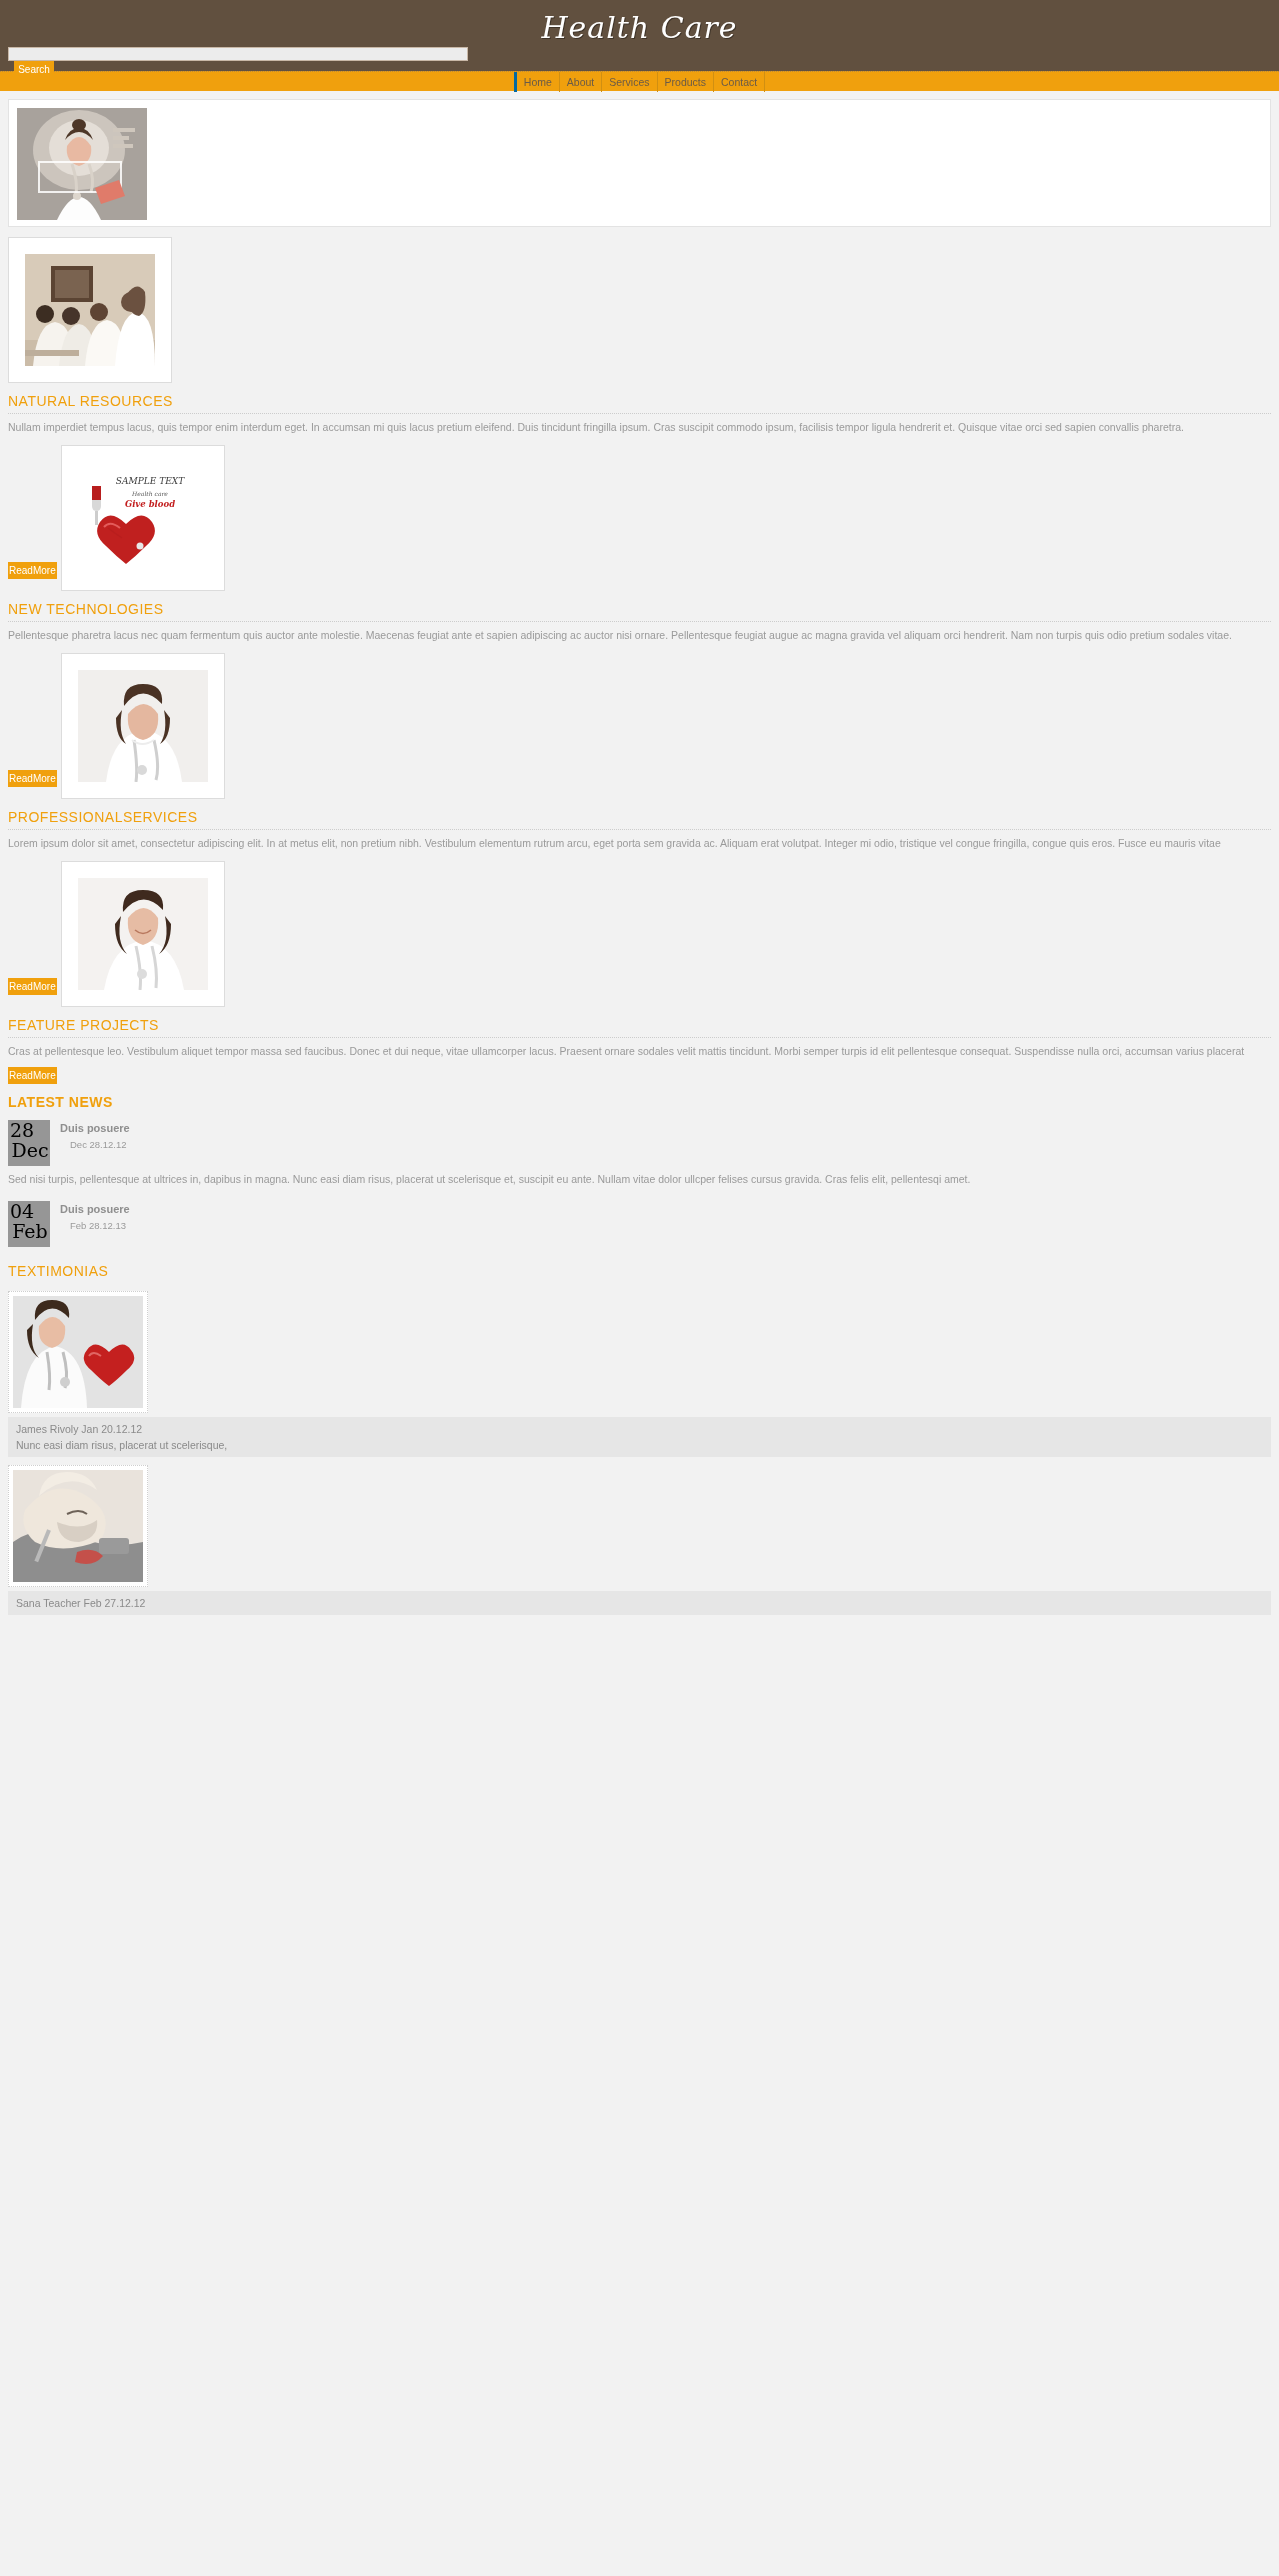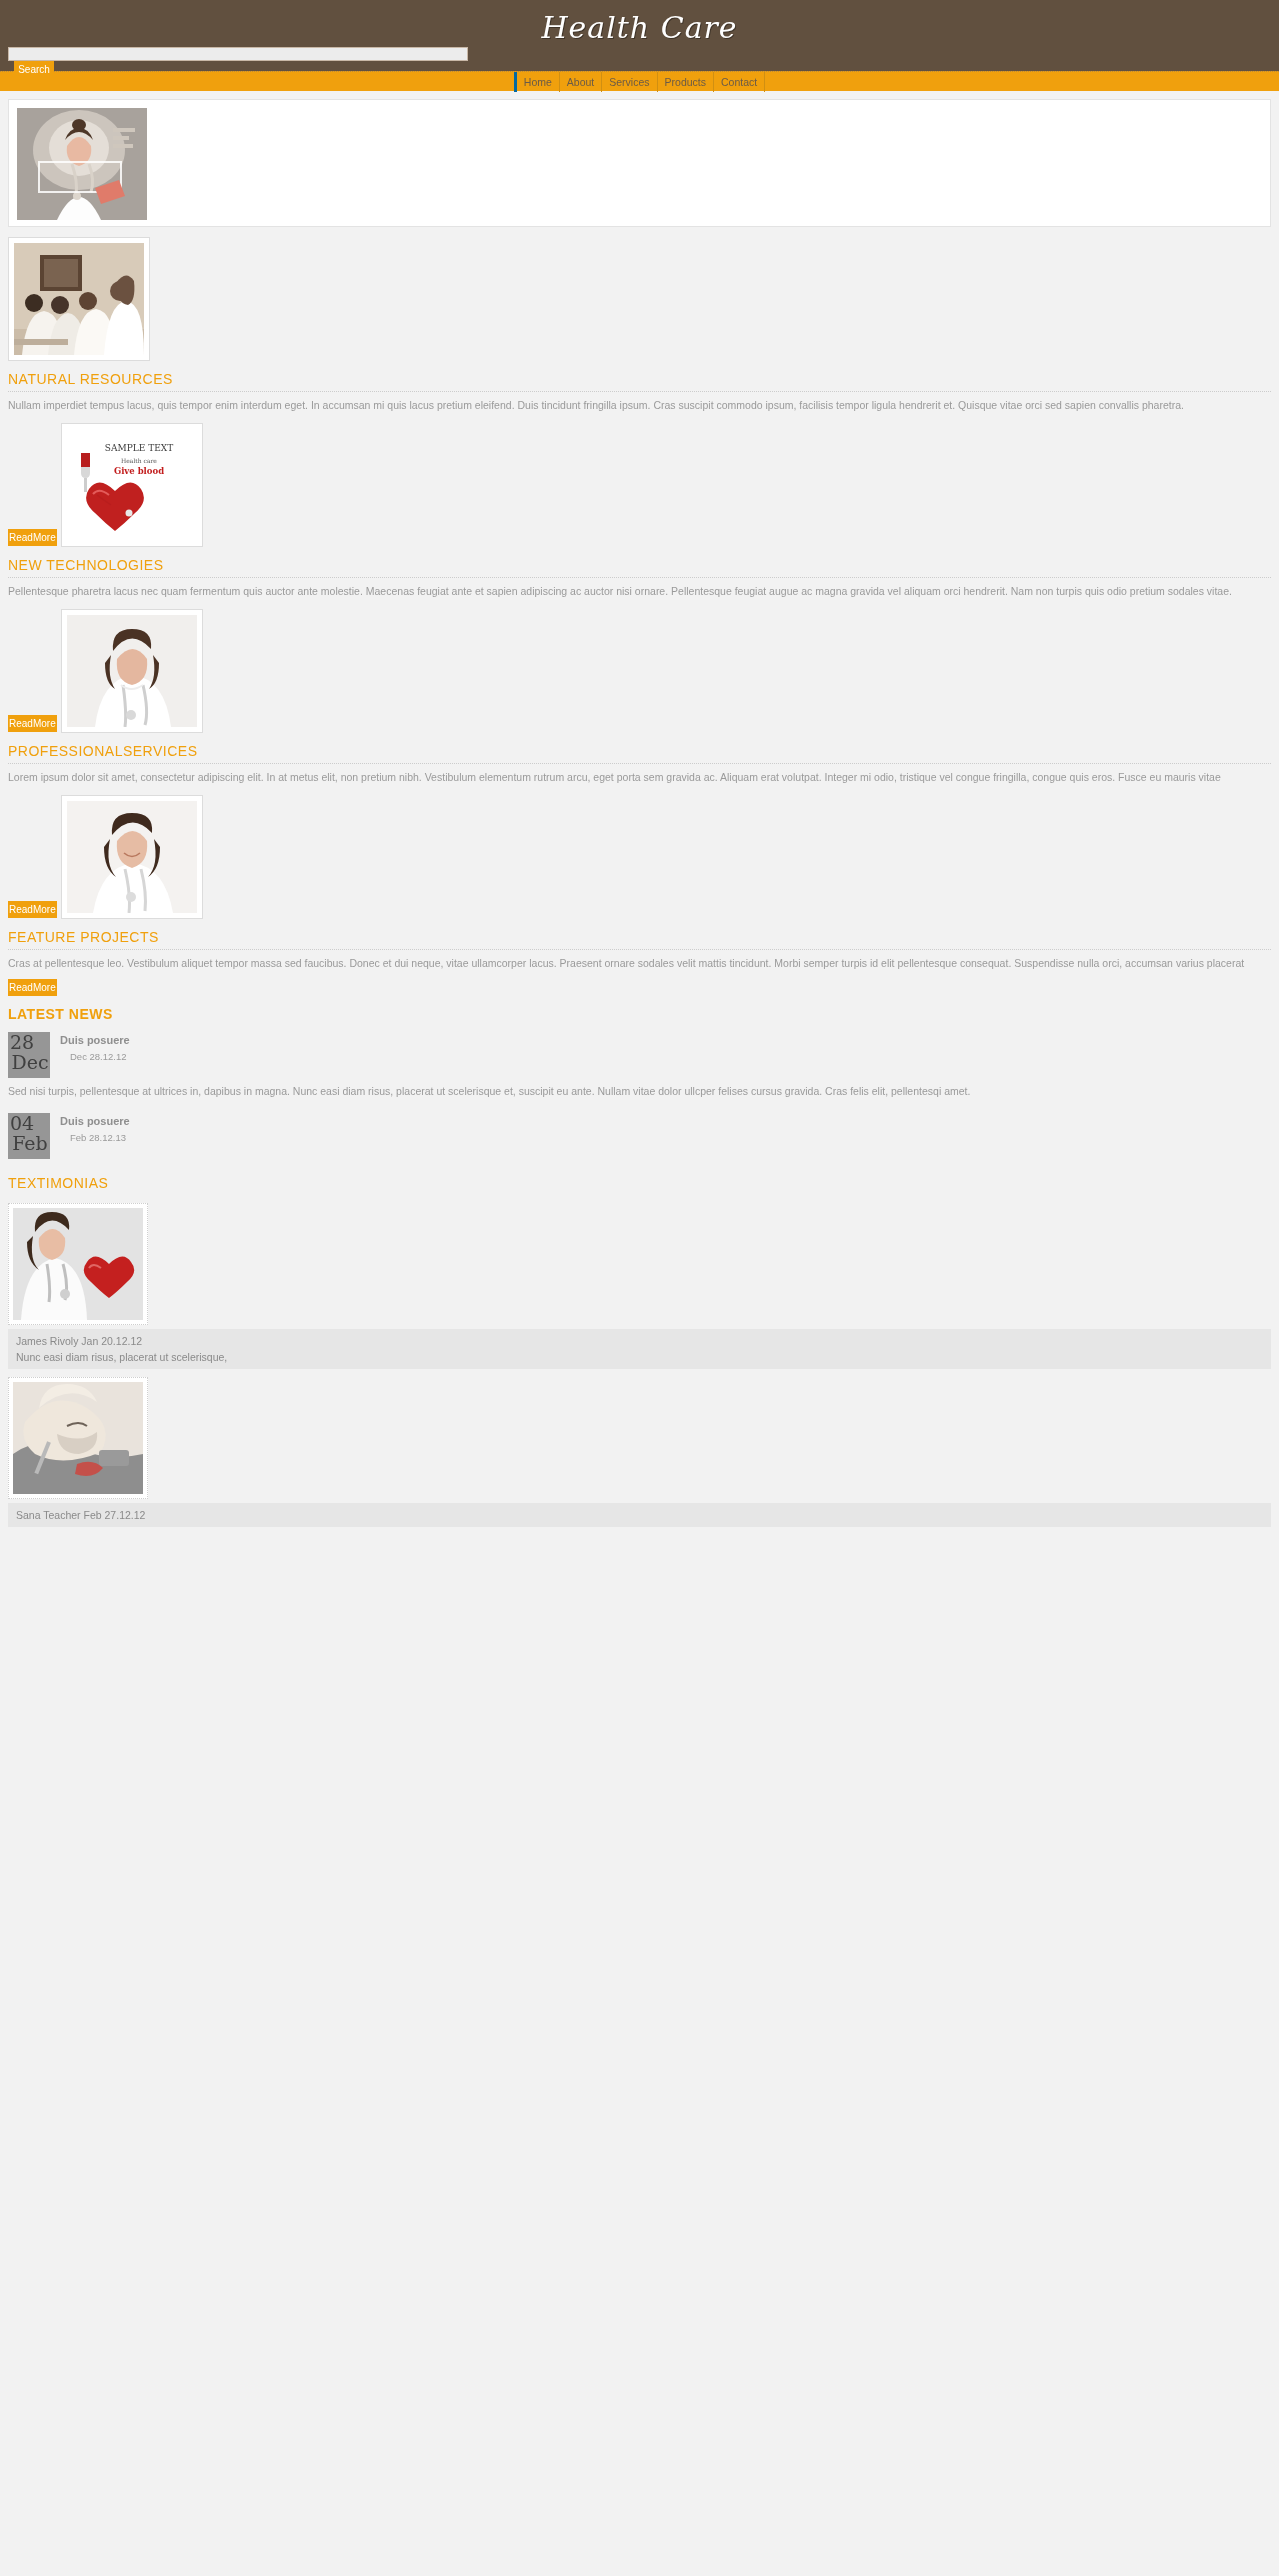--- a/index.html
+++ b/index.html
@@ -98,23 +98,24 @@
   }
   .featured .ph {
     width:130px;
     height:112px;
   }
 
   
   .photo-card {
     background:#ffffff;
     border:1px solid #dcdcdc;
-    padding:5px;
+    padding:16px;
     display:inline-block;
     margin-top:10px;
+    font-style:italic;
   }
 
   
   .sec-title {
     color:#f0a00d;
     font-size:14px;
     font-weight:400;
     letter-spacing:0.5px;
     margin-top:10px;
     padding-bottom:4px;
@@ -141,21 +142,21 @@
   .news-head {
     display:flex;
     align-items:flex-start;
     position:relative;
     min-height:46px;
   }
   .date-badge {
     width:42px;
     height:46px;
     background:#969696;
-    color:#404040;
+    color:#000000;
     font-family:"DejaVu Serif", serif;
     text-align:left;
     padding-left:2px;
     flex:0 0 auto;
   }
   .date-badge .d {
     display:block;
     font-size:19px;
     line-height:20px;
   }

